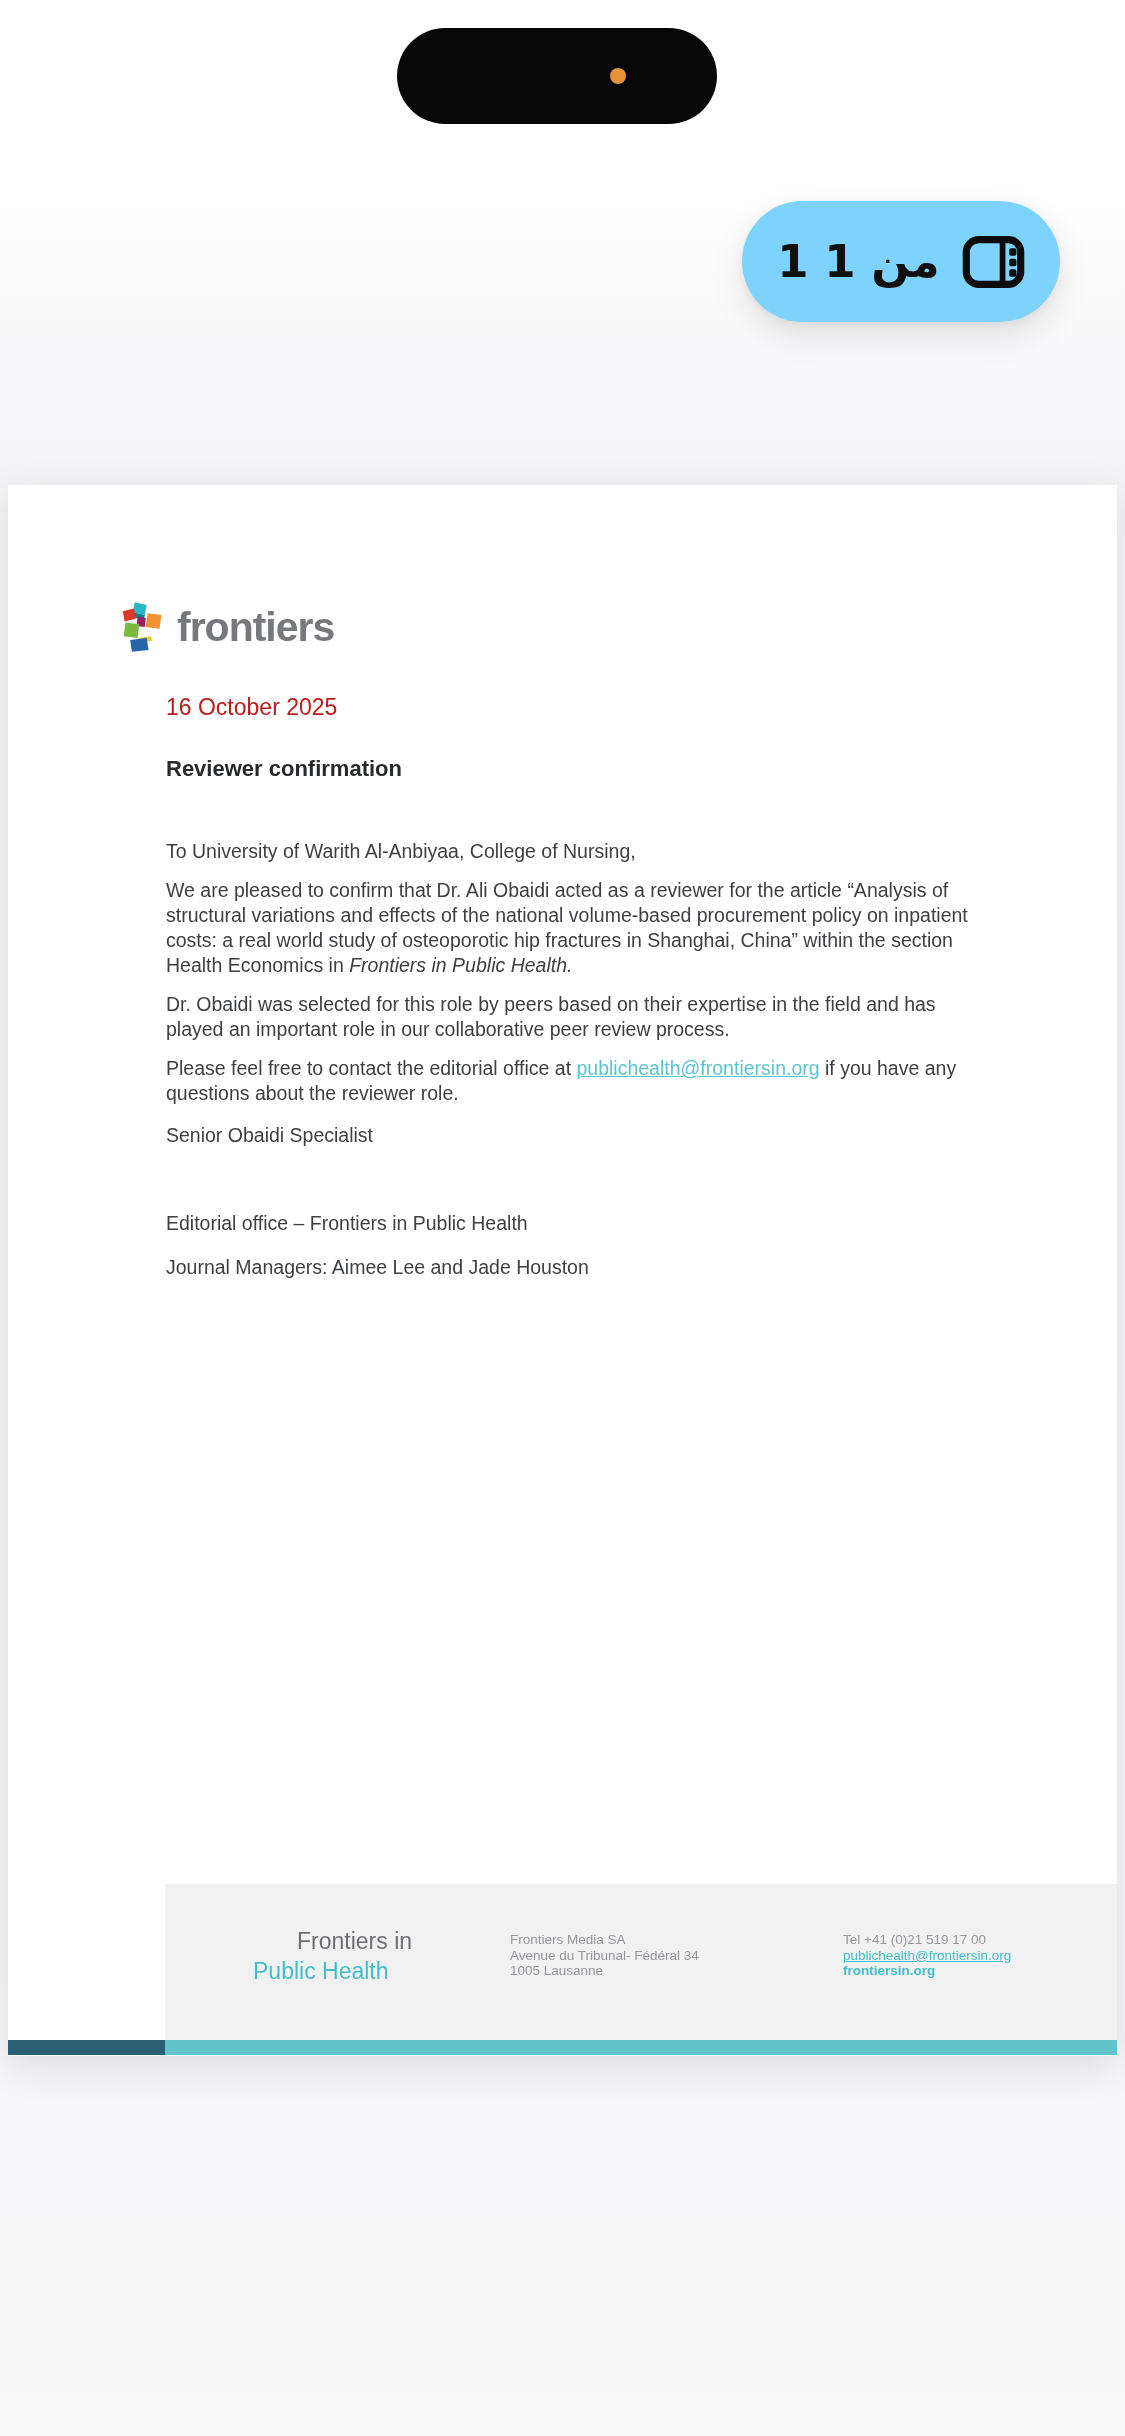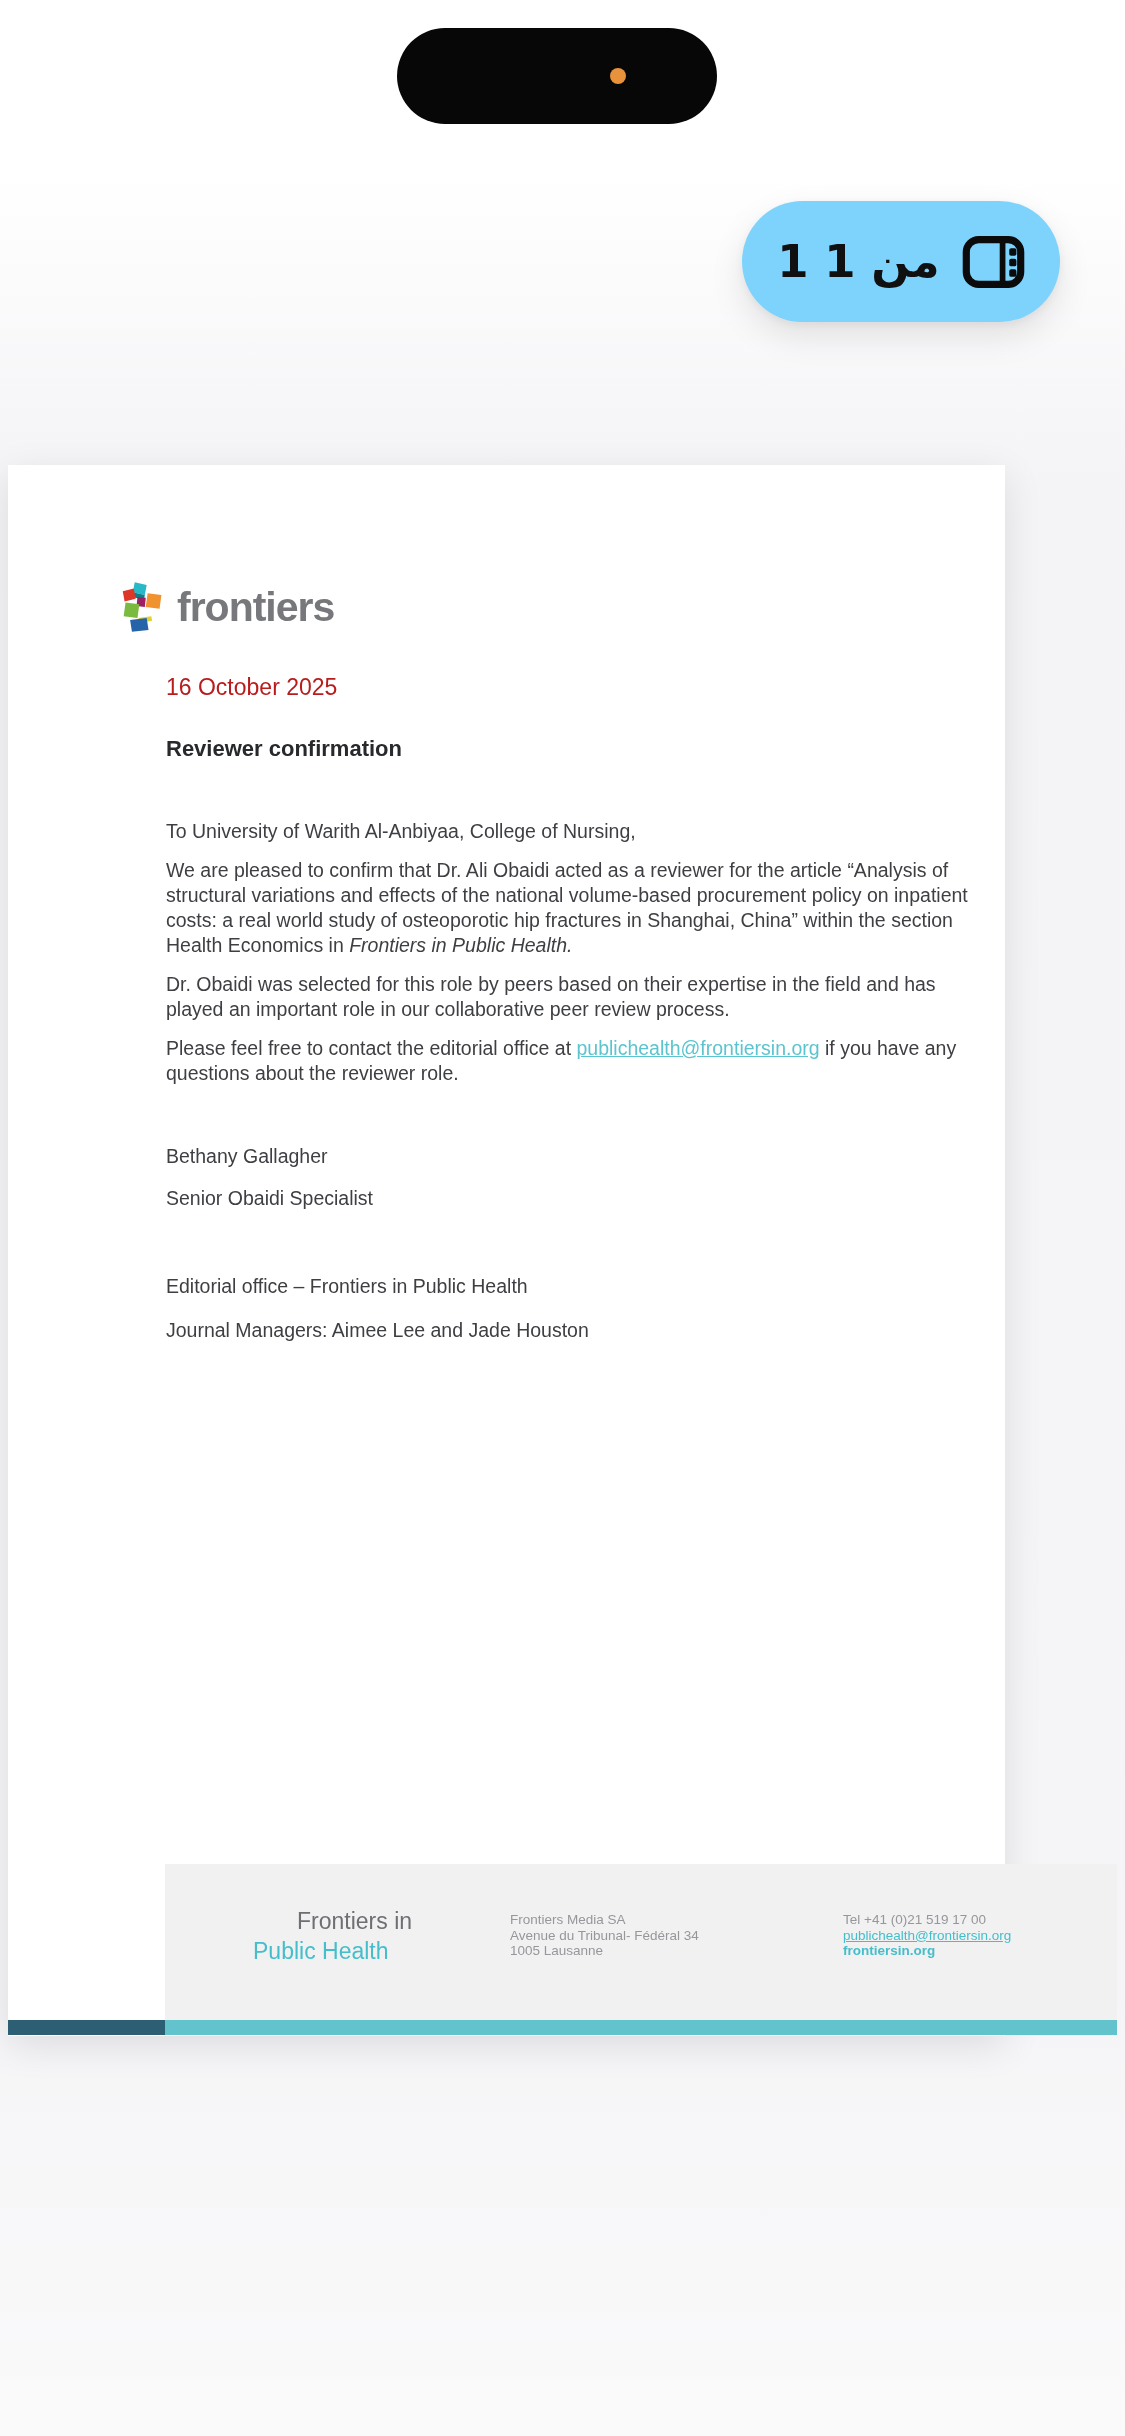--- a/index.html
+++ b/index.html
@@ -28,21 +28,21 @@
     display:flex; align-items:center; justify-content:center; gap:22px;
   }
   .count-label{
     font-family:"DejaVu Sans",sans-serif;
     font-size:45px; font-weight:600; color:#101010; white-space:nowrap;
   }
   .sidebar-icon{ display:block; }
 
   
   .doc-page{
-    position:absolute; left:8px; top:465px; width:997px; height:1571px;
+    position:absolute; left:8px; top:485px; width:1109px; height:1571px;
     background:#ffffff;
     box-shadow:0 10px 36px rgba(0,0,0,.10);
     text-decoration:underline;
   }
 
   .logo{ position:absolute; left:112px; top:116px; display:flex; align-items:center; gap:11px; }
   .logo-text{
     font-size:41px; font-weight:bold; color:var(--brand-gray,#77787B); letter-spacing:-1px;
   }
 
@@ -121,21 +121,20 @@
 
   <div class="letter-body">
     <p>To University of Warith Al-Anbiyaa, College of Nursing,</p>
 
     <p><span>We are pleased to confirm that Dr. Ali Obaidi acted as a reviewer for the article “Analysis of structural variations and effects of the national volume-based procurement policy on inpatient costs: a real world study of osteoporotic hip fractures in Shanghai, China” within the section Health Economics in </span><span class="em">Frontiers in Public Health.</span></p>
 
     <p>Dr. Obaidi was selected for this role by peers based on their expertise in the field and has played an important role in our collaborative peer review process.</p>
 
     <p><span>Please feel free to contact the editorial office at </span><span class="teal-link">publichealth@frontiersin.org</span><span> if you have any questions about the reviewer role.</span></p>
 
-    <p class="sig-name">Bethany Gallagher</p>
     <p class="sig-role">Senior Obaidi Specialist</p>
     <p class="office-line">Editorial office – Frontiers in Public Health</p>
     <p class="managers-line">Journal Managers: Aimee Lee and Jade Houston</p>
   </div>
 
   <div class="footer-panel">
     <div class="f-col1">
       <div class="f-journal-prefix">Frontiers in</div>
       <div class="f-journal-name">Public Health</div>
     </div>

